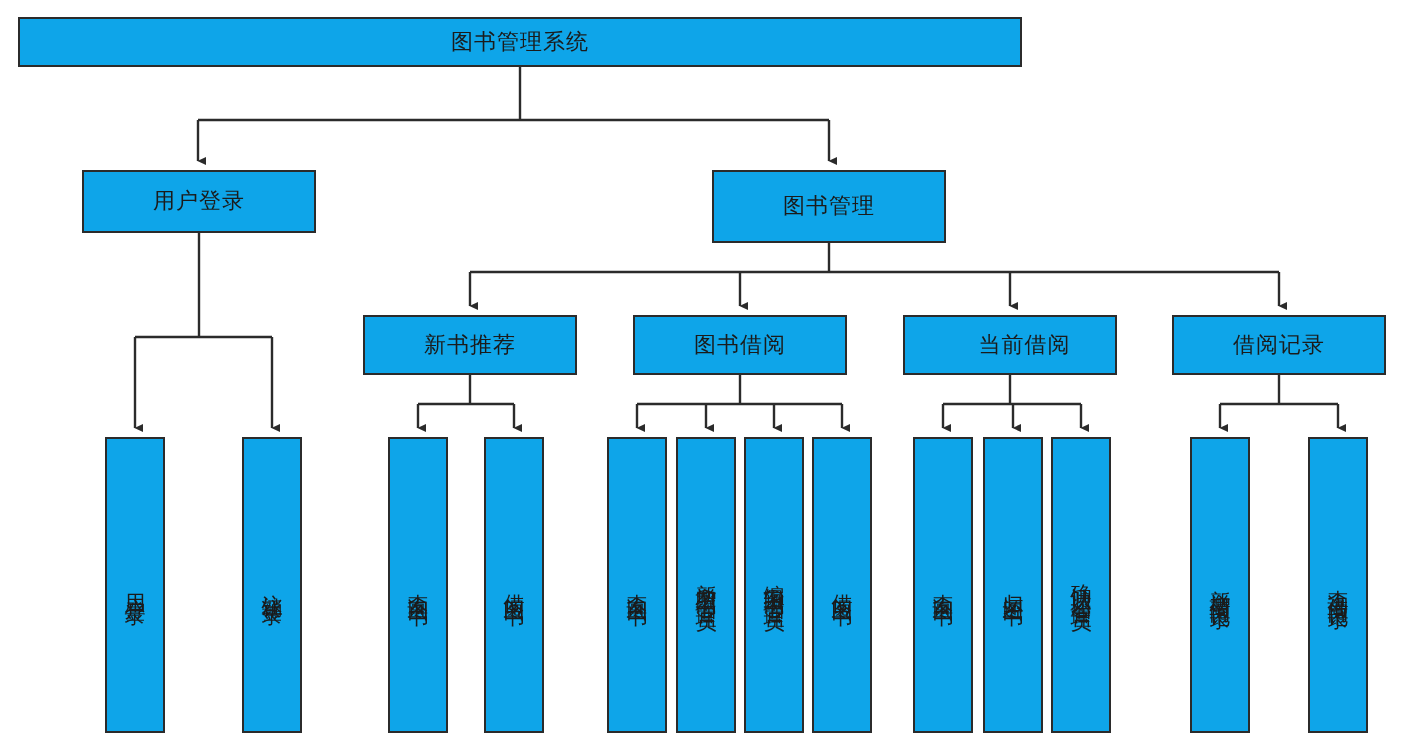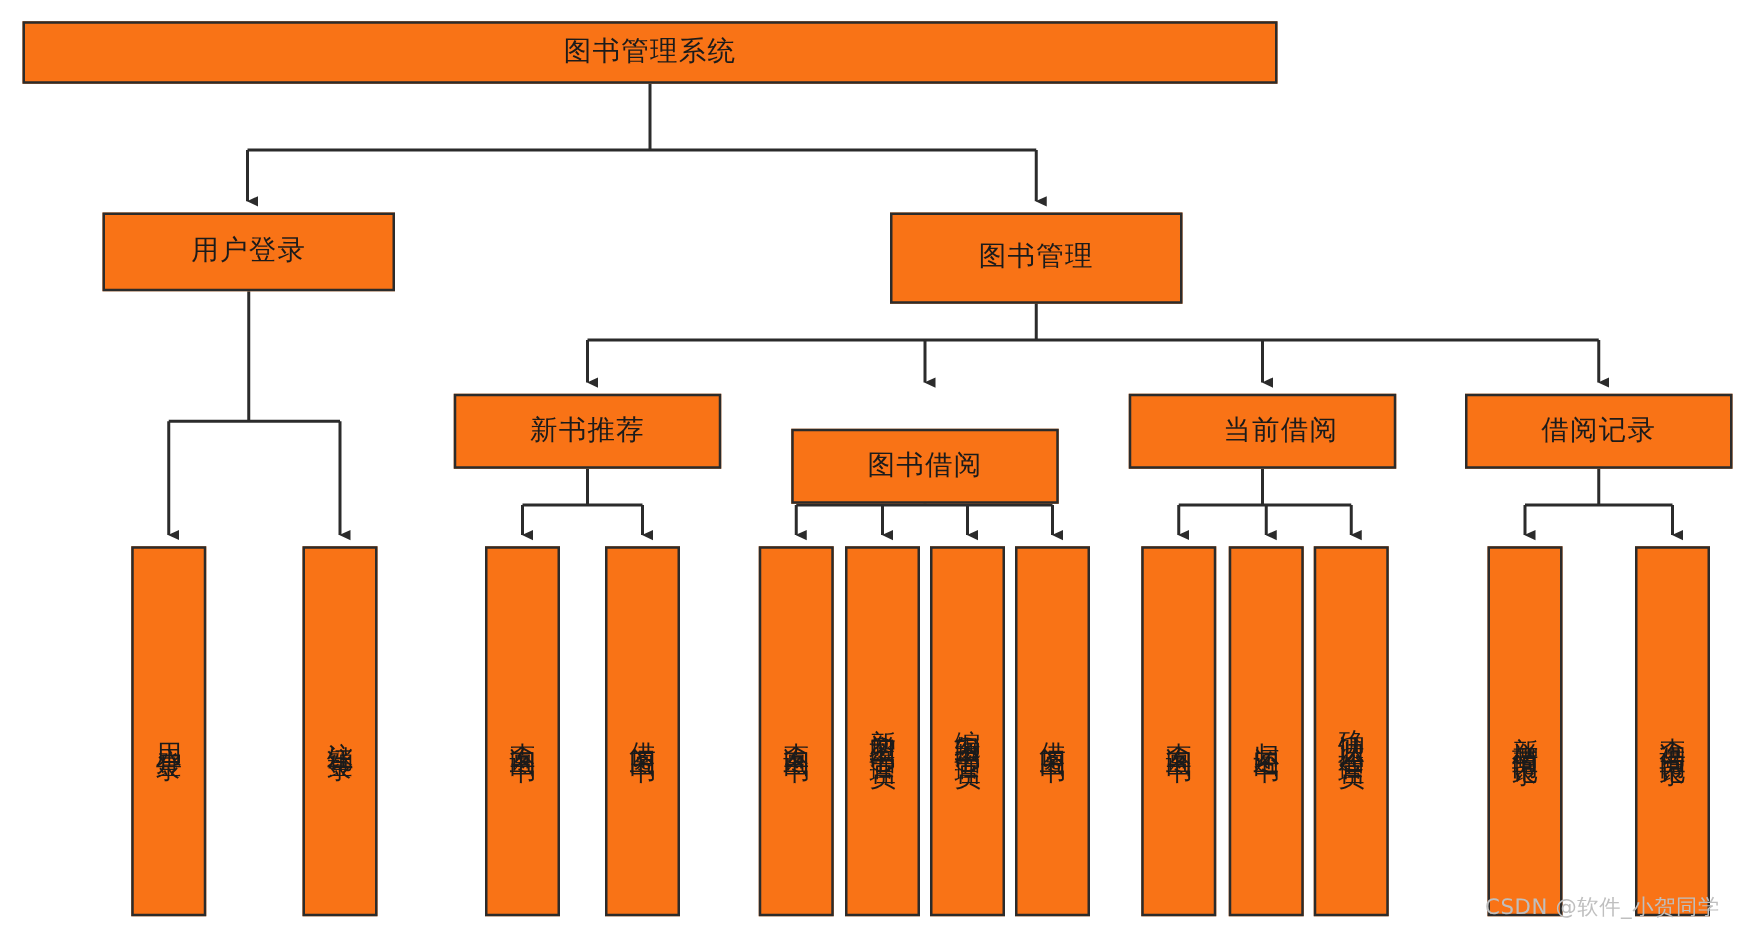--- a/index.html
+++ b/index.html
@@ -22,21 +22,21 @@
   svg.flow-svg {
     position: absolute;
     top: 0;
     left: 0;
     width: 1405px;
     height: 747px;
   }
   .node-box {
     position: absolute;
     box-sizing: border-box;
-    background: #f97316;
+    background: #0ea5e9;
     border: 2.5px solid #2b2b2b;
     display: flex;
     align-items: center;
     justify-content: center;
     color: #1b1b1b;
   }
   .node-label {
     font-size: 22px;
     line-height: 1.1;
     white-space: nowrap;
@@ -113,21 +113,21 @@
       </div>
       <div class="node-box" style="left: 82px; top: 170px; width: 234px; height: 63px;">
         <span class="node-label">用户登录</span>
       </div>
       <div class="node-box" style="left: 712px; top: 170px; width: 234px; height: 73px;">
         <span class="node-label">图书管理</span>
       </div>
       <div class="node-box" style="left: 363px; top: 315px; width: 214px; height: 60px;">
         <span class="node-label">新书推荐</span>
       </div>
-      <div class="node-box" style="left: 633px; top: 315px; width: 214px; height: 60px; margin-top: 28px;">
+      <div class="node-box" style="left: 633px; top: 315px; width: 214px; height: 60px;">
         <span class="node-label">图书借阅</span>
       </div>
       <div class="node-box" style="left: 903px; top: 315px; width: 214px; height: 60px; padding-left: 29px;">
         <span class="node-label">当前借阅</span>
       </div>
       <div class="node-box" style="left: 1172px; top: 315px; width: 214px; height: 60px;">
         <span class="node-label">借阅记录</span>
       </div>
       <div class="node-box vertical" style="left: 105px; top: 437px; width: 60px; height: 296px;">
         <span class="node-label">用户登录</span>
@@ -163,14 +163,13 @@
         <span class="node-label">确认归还（管理员）</span>
       </div>
       <div class="node-box vertical" style="left: 1190px; top: 437px; width: 60px; height: 296px;">
         <span class="node-label">新增借阅记录</span>
       </div>
       <div class="node-box vertical" style="left: 1308px; top: 437px; width: 60px; height: 296px;">
         <span class="node-label">查询借阅记录</span>
       </div>
     </div>
 
-  <div class="watermark" style="left:1188px; top:714px;">CSDN @软件_小贺同学</div>
 </div>
 
 </body></html>

